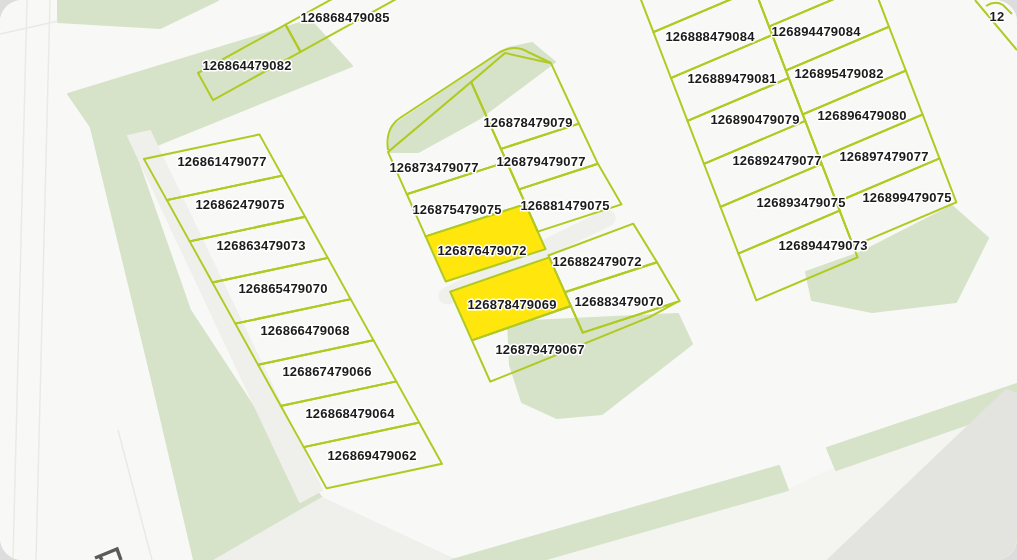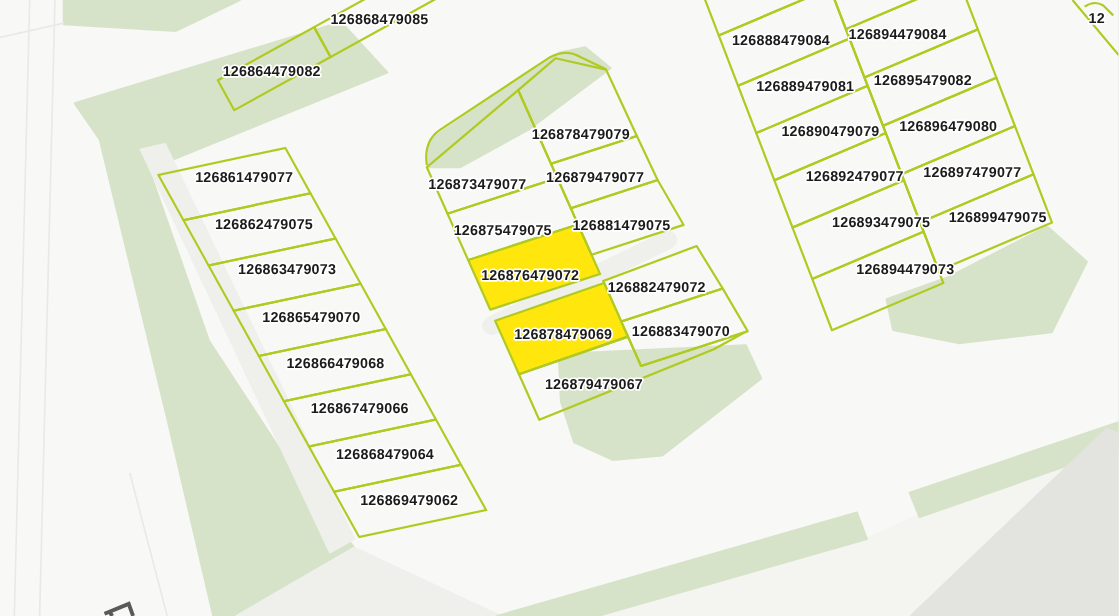--- a/index.html
+++ b/index.html
@@ -1,17 +1,17 @@
 <!DOCTYPE html>
 <html><head>
 <meta charset="utf-8">
 <style>
   html,body{margin:0;padding:0;background:#ddd;}
   #stage{position:relative;width:1017px;height:560px;overflow:hidden;background:#f8f8f6;
-         font-family:"Liberation Sans", sans-serif;}
+         font-family:"Liberation Sans", sans-serif;border-radius:22px;}
   svg{display:block}
   text.parcel-label{font-family:"Liberation Sans","DejaVu Sans",sans-serif;
     font-size:13px;font-weight:bold;fill:#1b1b1b;letter-spacing:.2px;
     paint-order:stroke;stroke:#ffffff;stroke-width:3px;stroke-linejoin:round;
     text-anchor:middle;}
 </style>
 </head>
 <body>
 
 <div id="stage">

